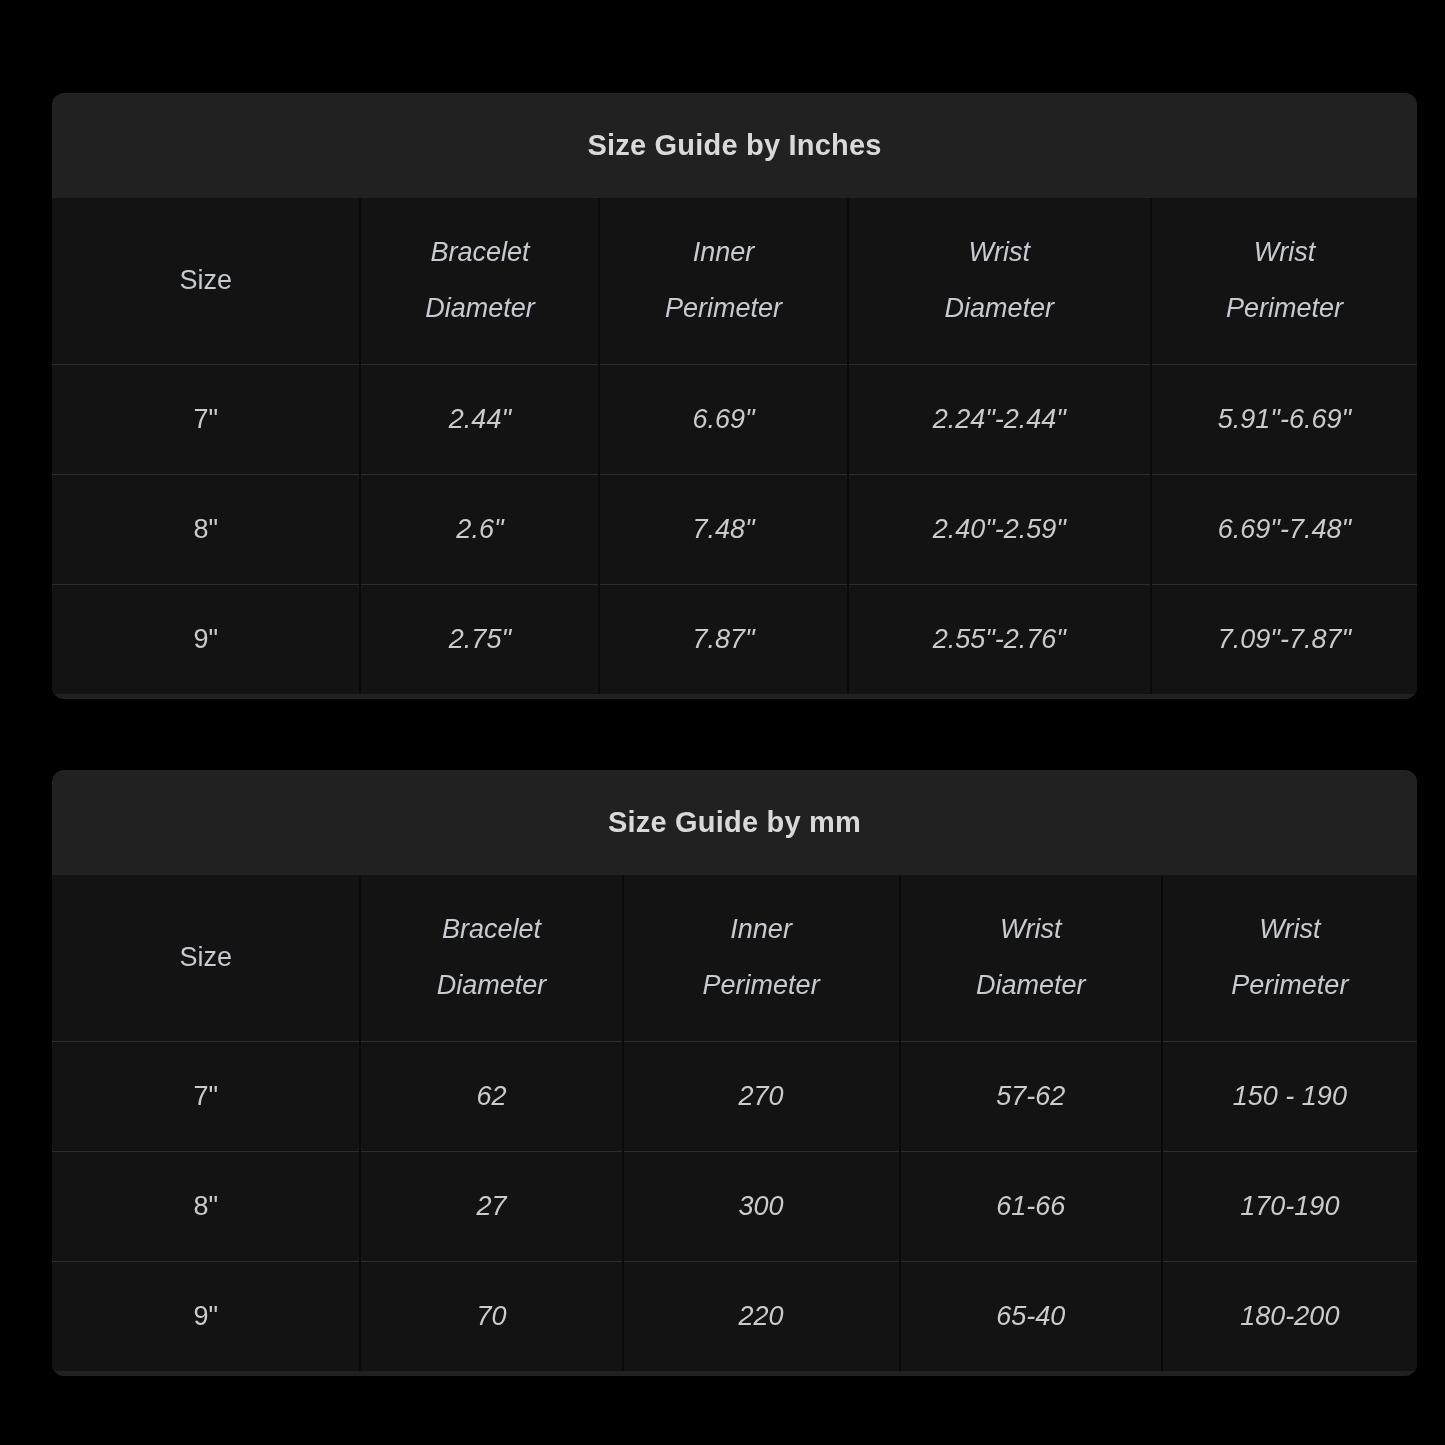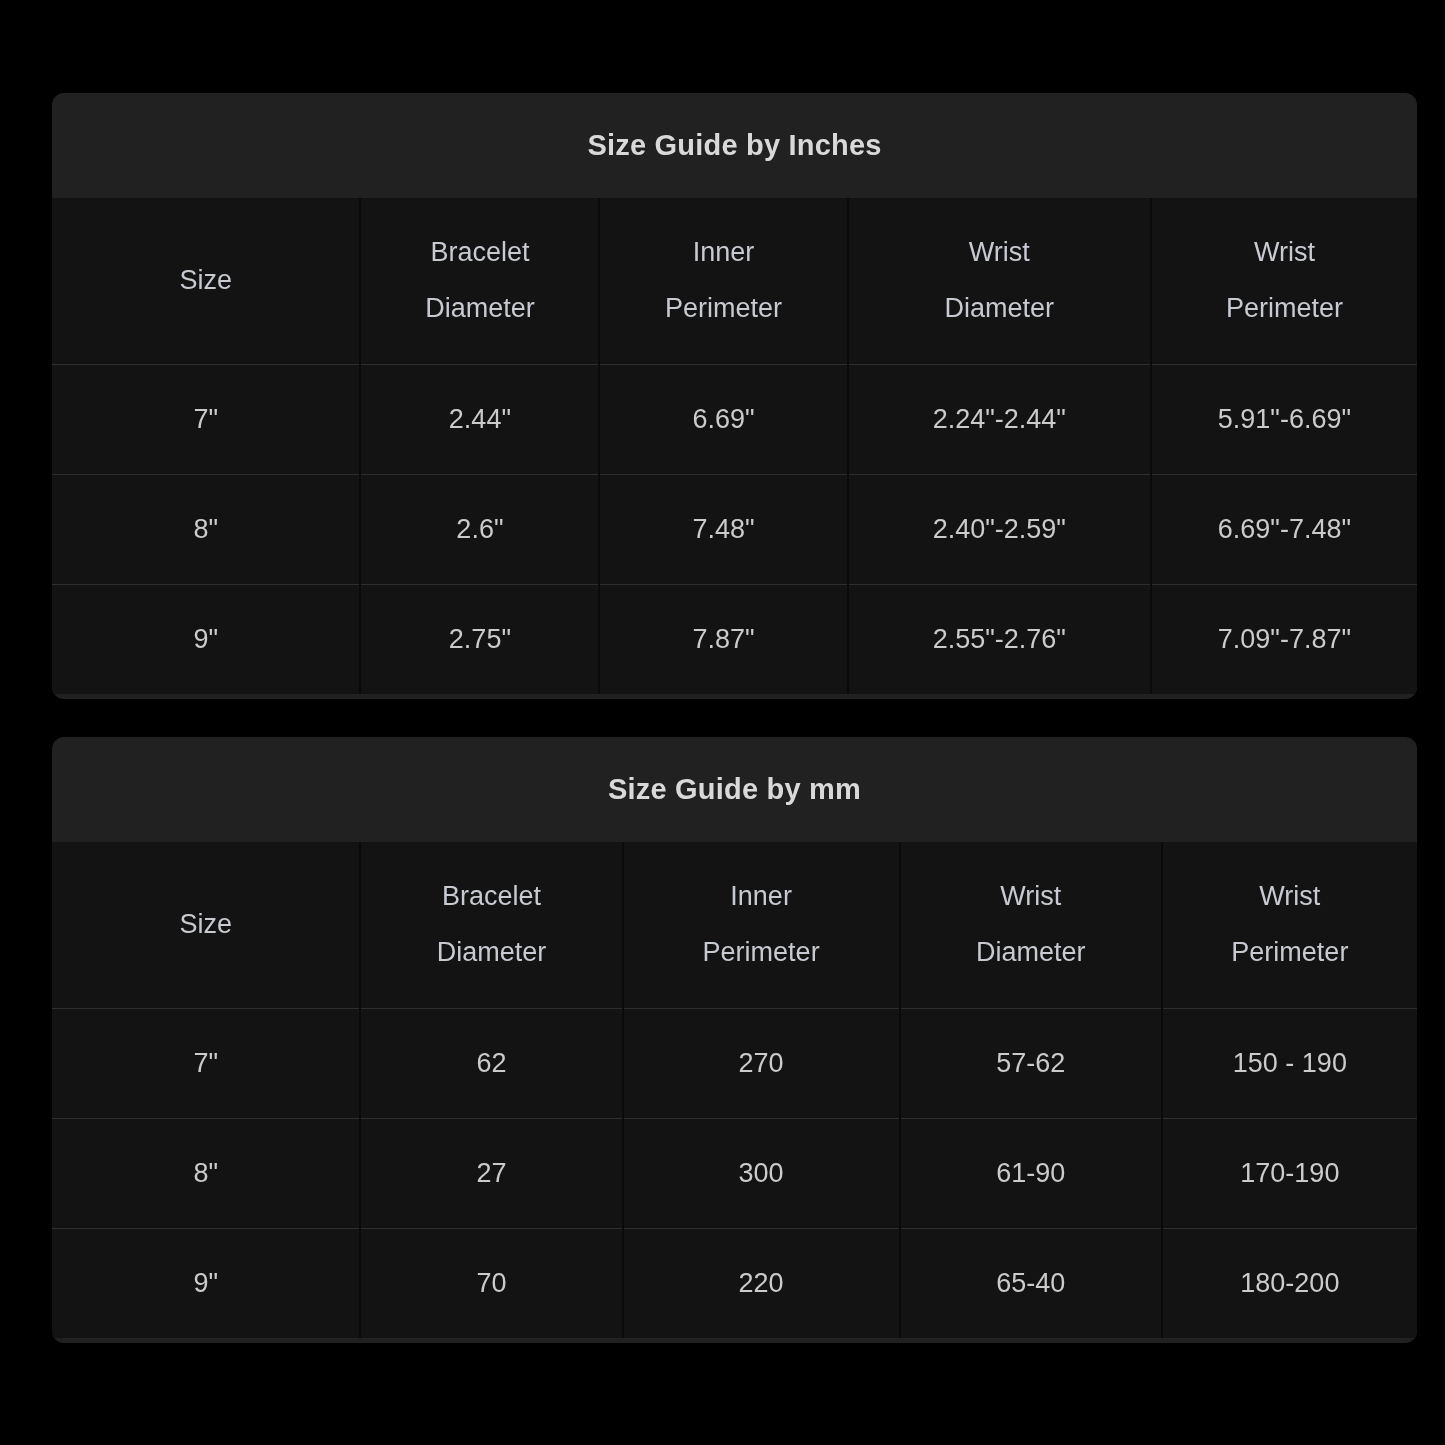--- a/index.html
+++ b/index.html
@@ -21,21 +21,21 @@
   }
   .card{
     position:absolute;left:40px;width:1365px;
     background:var(--card-bg);
     border-radius:12px;
     overflow:hidden;
     padding-bottom:5px;
     margin-left:12px;
   }
   .card.first{top:93px;}
-  .card.second{top:737px;}
+  .card.second{top:770px;}
   .card-title{
     height:105px;
     display:flex;align-items:center;justify-content:center;
     font-size:29px;font-weight:bold;letter-spacing:.2px;
     color:var(--title-color);
   }
   table.size-table{
     width:100%;
     border-collapse:collapse;
     table-layout:fixed;
@@ -52,20 +52,21 @@
     color:var(--header-color);
     line-height:2.05;
   }
   .size-table td{
     height:110px;
     color:var(--value-color);
   }
   .size-table th + th,
   .size-table td + td{
     border-left:2px solid var(--col-line);
+    font-style:italic;
   }
   .size-table tbody tr td{
     border-top:1px solid var(--row-line);
   }
   .hline{display:block;}
 </style>
 </head>
 <body>
 
 <section class="card first">
@@ -165,21 +166,21 @@
         <td>7"</td>
         <td>62</td>
         <td>270</td>
         <td>57-62</td>
         <td>150 - 190</td>
       </tr>
       <tr>
         <td>8"</td>
         <td>27</td>
         <td>300</td>
-        <td>61-90</td>
+        <td>61-66</td>
         <td>170-190</td>
       </tr>
       <tr>
         <td>9"</td>
         <td>70</td>
         <td>220</td>
         <td>65-40</td>
         <td>180-200</td>
       </tr>
     </tbody>

